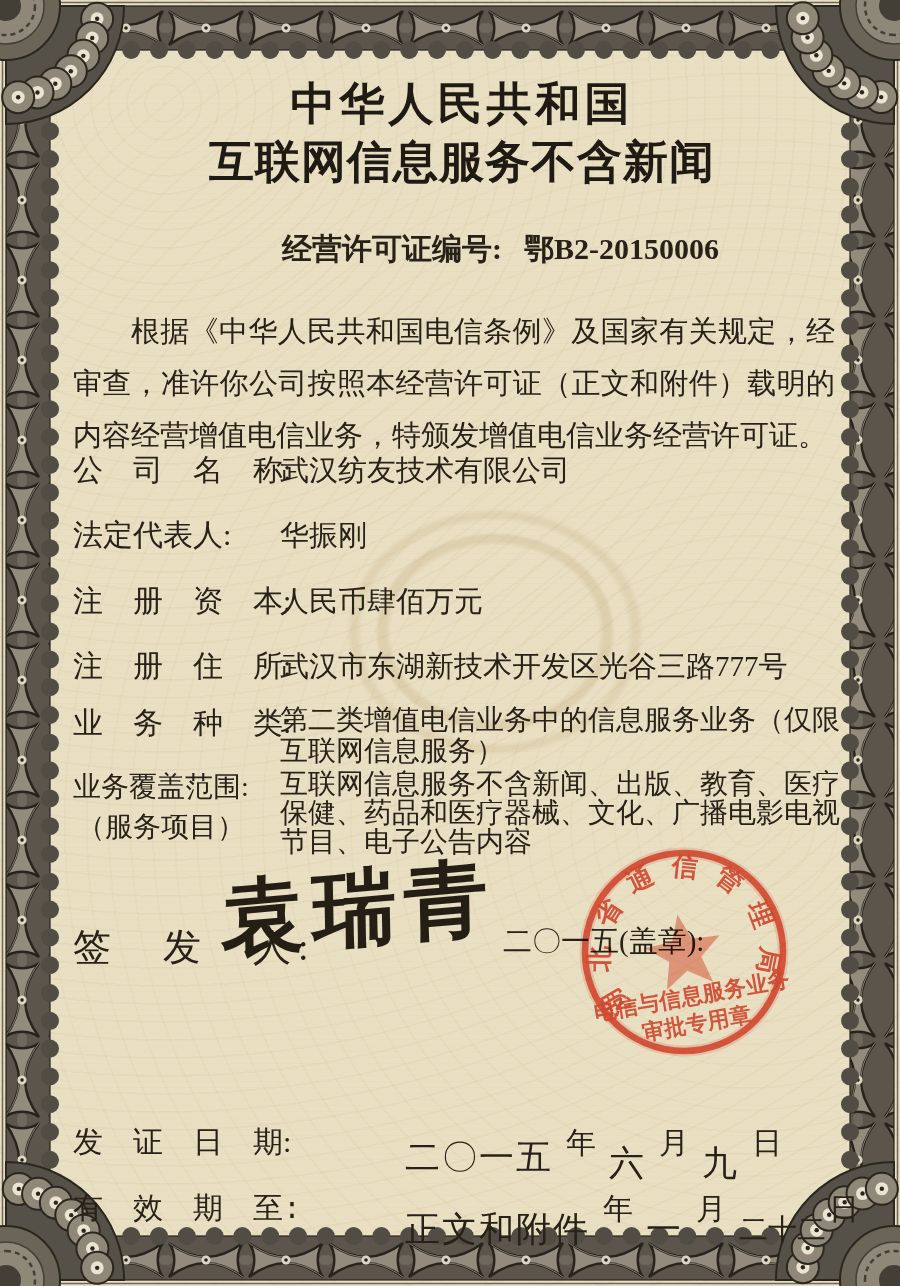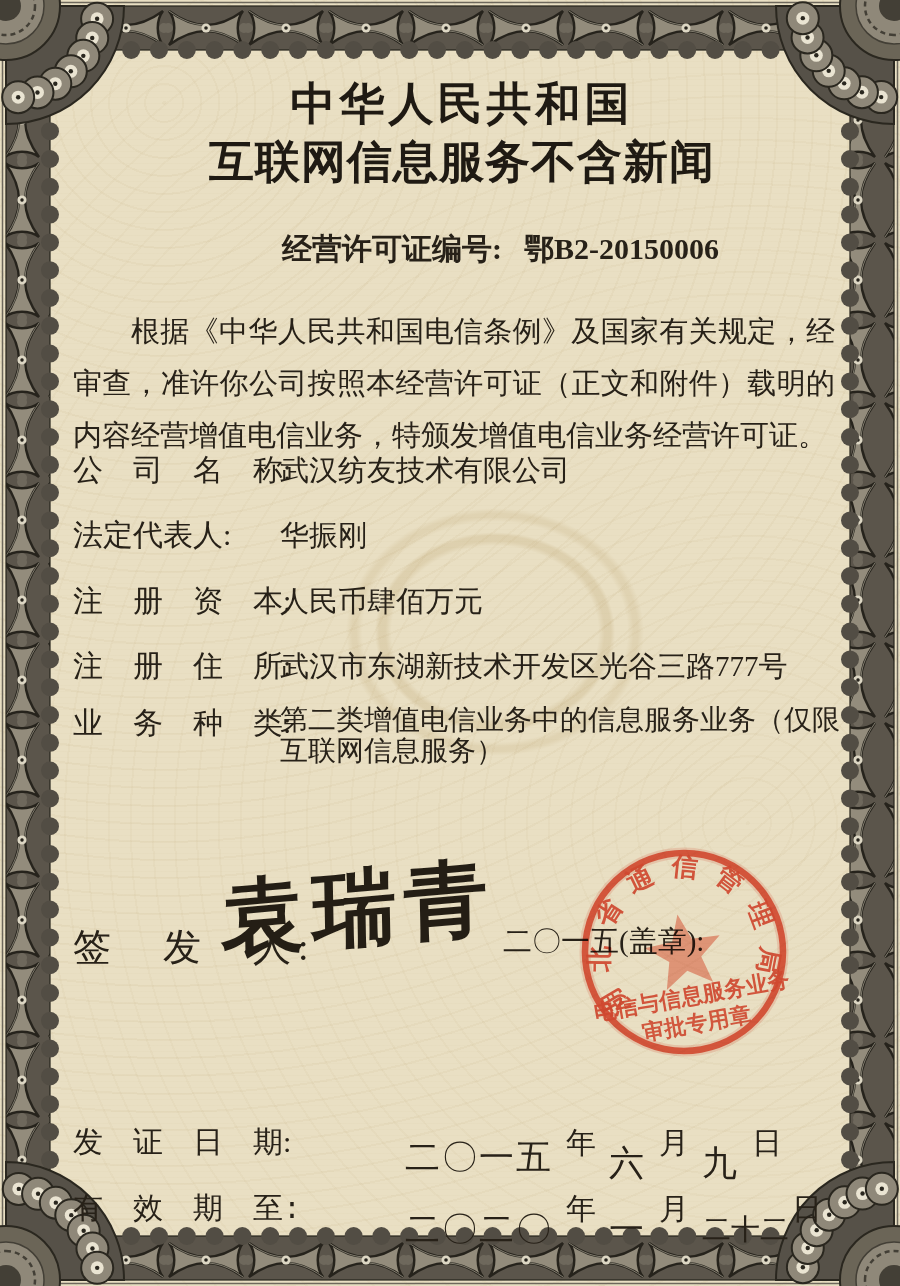--- a/index.html
+++ b/index.html
@@ -374,20 +374,25 @@
     <span class="val">人民币肆佰万元</span>
   </div>
   <div class="row" style="top:646px">
     <span class="lbl">注　册　住　所:</span>
     <span class="val">武汉市东湖新技术开发区光谷三路777号</span>
   </div>
   <div class="row" style="top:703px">
     <span class="lbl">业　务　种　类:</span>
     <span class="val multi">第二类增值电信业务中的信息服务业务（仅限互联网信息服务）</span>
   </div>
+  <div class="row" style="top:768px">
+    <div class="lbl" style="font-size:28px">业务覆盖范围:</div>
+    <div class="lbl2">（服务项目）</div>
+    <span class="val multi" style="font-size:28px;line-height:29px">互联网信息服务不含新闻、出版、教育、医疗保健、药品和医疗器械、文化、广播电影电视节目、电子公告内容</span>
+  </div>
 
   <div class="txt sign-label">签　发　人:</div>
   <div class="txt signature">袁瑞青</div>
   <div class="txt auth-label">二〇一五(盖章):</div>
 
   <svg class="seal" width="256" height="248" viewBox="0 0 256 248">
     <g transform="translate(128,124) rotate(-10)">
       <circle r="99" fill="none" stroke="#e2452f" stroke-width="11" opacity=".18"></circle>
       <circle r="99" fill="none" stroke="#e2452f" stroke-width="6.5" opacity=".9"></circle>
       <path opacity=".8" fill="#ef8b77" d="M0,-38 L10,-11.8 L38,-10.4 L16.2,7.3 L23.5,34.4 L0,19 L-23.5,34.4 L-16.2,7.3 L-38,-10.4 L-10,-11.8 Z"></path>
@@ -400,16 +405,16 @@
     </g>
   </svg>
 
   <div class="txt date-label dl1">发　证　日　期:</div>
   <div class="date-vals dv1">
     <span class="hand">二〇一五</span><span class="unit">年</span><span class="hand low">六</span><span class="unit">月</span><span class="hand low">九</span><span class="unit">日</span>
   </div>
 
   <div class="txt date-label dl2">有　效　期　至:</div>
   <div class="date-vals dv2">
-    <span class="hand low">二〇二〇</span><span class="unit">年</span><span class="hand low">一</span><span class="unit">月</span><span class="hand small">二十二</span><span class="unit tight">日</span>
+    <span class="hand low">正文和附件</span><span class="unit">年</span><span class="hand low">一</span><span class="unit">月</span><span class="hand small">二十二</span><span class="unit tight">日</span>
   </div>
 
 </div>
 
 </body></html>

